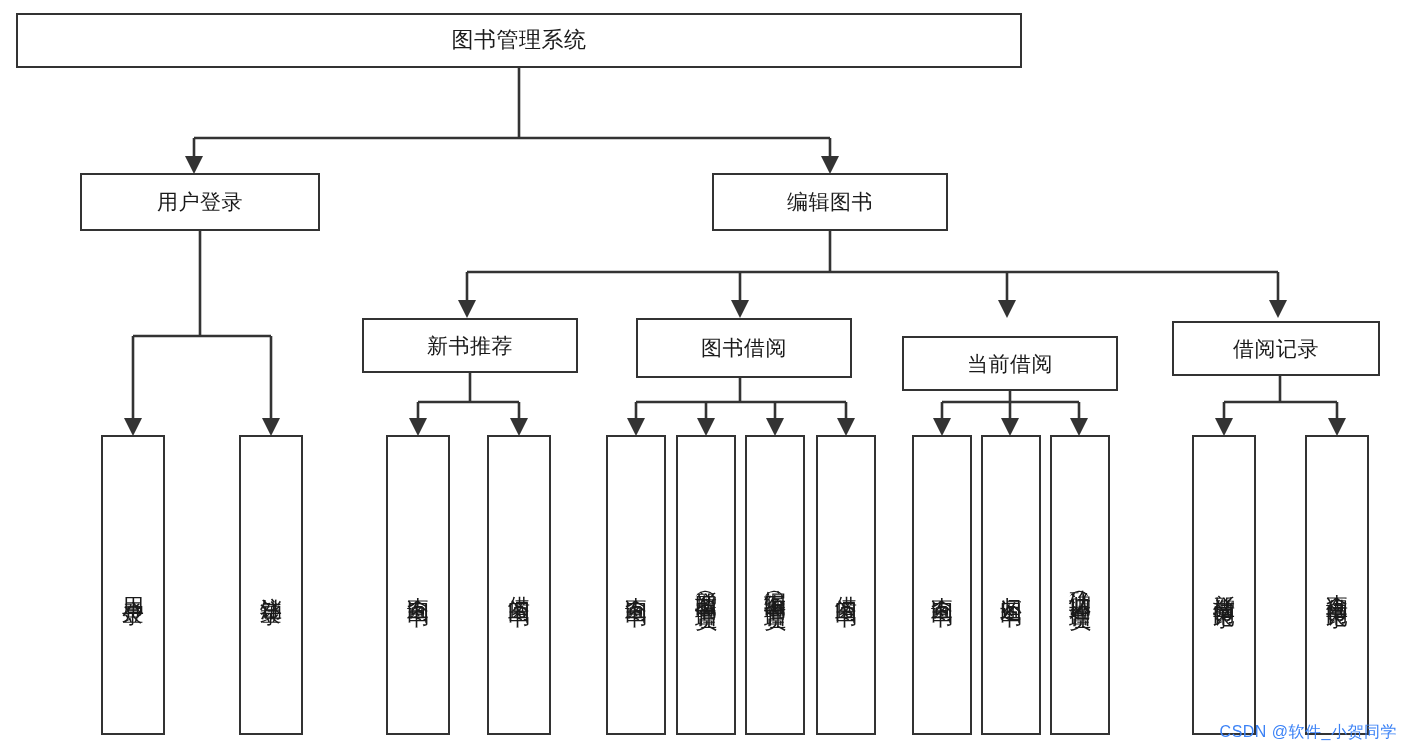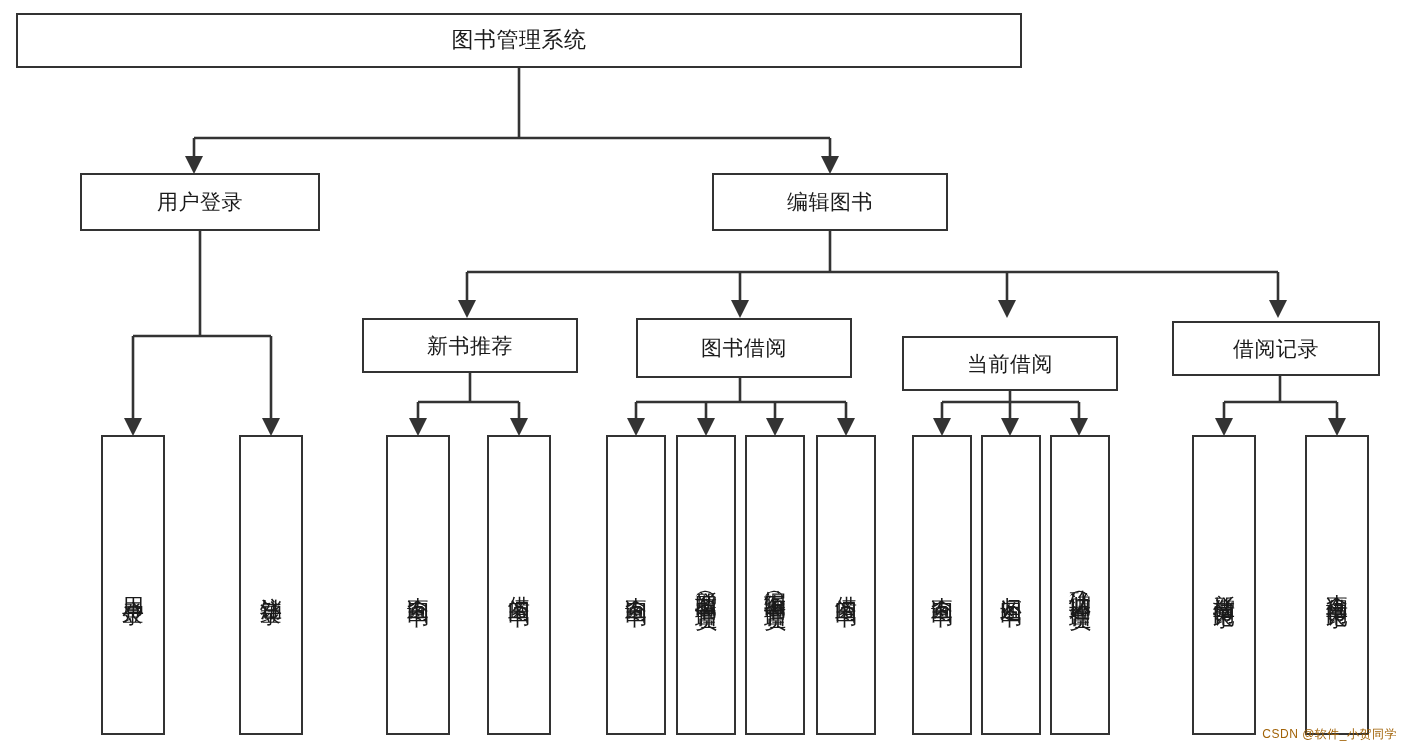--- a/index.html
+++ b/index.html
@@ -65,22 +65,22 @@
     stroke-width:2.6px;
     fill:none;
     stroke-linecap:butt;
   }
   #wires polygon{fill:#333333;}
   
   #watermark{
     position:absolute;
     right:8px;
     bottom:4px;
-    font-size:12px;
-    color:#a16207;
+    font-size:16px;
+    color:#3b82f6;
     letter-spacing:0.5px;
     white-space:nowrap;
     user-select:none;
   }
 </style>
 </head>
 <body>
 
 <div id="canvas">
 

